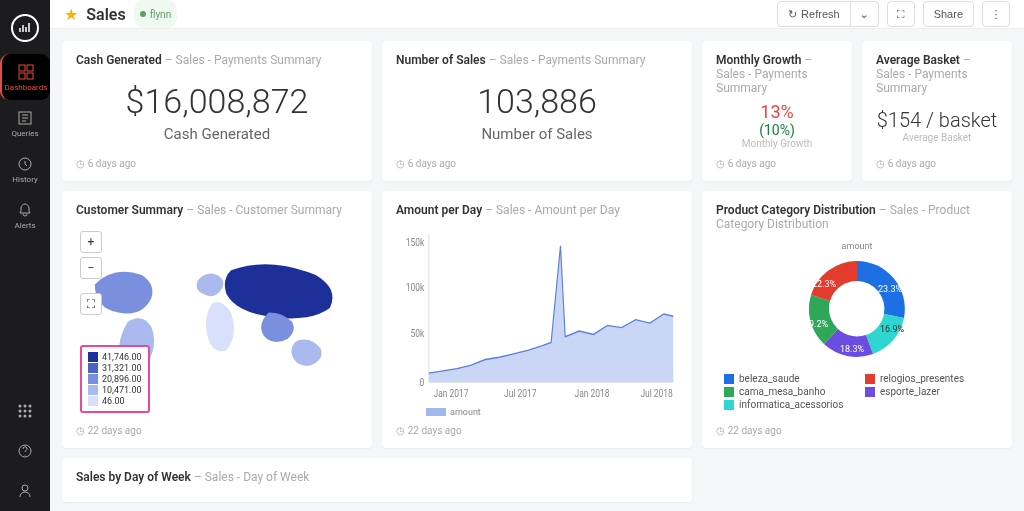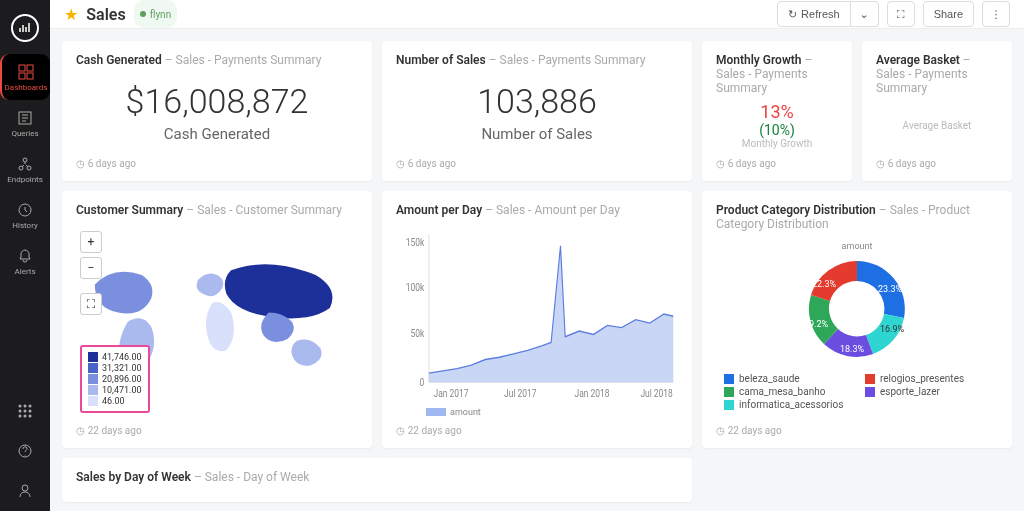--- a/index.html
+++ b/index.html
@@ -98,31 +98,20 @@
     <span class="lbl">Dashboards</span>
   </div>
   <div class="nav-item">
     <span class="ico">
         <svg width="16" height="16" viewBox="0 0 16 16">
           <rect x="2" y="2" width="12" height="12" fill="none" stroke="currentColor"></rect>
           <path d="M5 5h6M5 8h6M5 11h4" stroke="currentColor"></path>
         </svg>
       </span>
     <span class="lbl">Queries</span>
-  </div>
-  <div class="nav-item">
-    <span class="ico">
-        <svg width="16" height="16" viewBox="0 0 16 16">
-          <circle cx="8" cy="4" r="2" fill="none" stroke="currentColor"></circle>
-          <circle cx="4" cy="12" r="2" fill="none" stroke="currentColor"></circle>
-          <circle cx="12" cy="12" r="2" fill="none" stroke="currentColor"></circle>
-          <path d="M8 6v2M7 9l-2 2M9 9l2 2" stroke="currentColor"></path>
-        </svg>
-      </span>
-    <span class="lbl">Endpoints</span>
   </div>
   <div class="nav-item">
     <span class="ico">
         <svg width="16" height="16" viewBox="0 0 16 16">
           <circle cx="8" cy="8" r="6" fill="none" stroke="currentColor"></circle>
           <path d="M8 5v3l2 2" stroke="currentColor" fill="none"></path>
         </svg>
       </span>
     <span class="lbl">History</span>
   </div>
@@ -246,20 +235,21 @@
         <span>6 days ago</span>
       </div>
     </div>
 
     <div class="card c4">
       <div class="card-header">
         <strong>Average Basket</strong>
         <span class="sub"> – <span>Sales - Payments Summary</span></span>
       </div>
       <div class="card-body">
+        <div class="big-number" style="font-size:20px;text-align:center;">$154 / basket</div>
         <div class="lbl" style="font-size:10px;color:#bbb;text-align:center;">Average Basket</div>
       </div>
       <div class="card-footer">
         <span>◷</span>
         <span>6 days ago</span>
       </div>
     </div>
 
     <div class="card c5">
       <div class="card-header">

